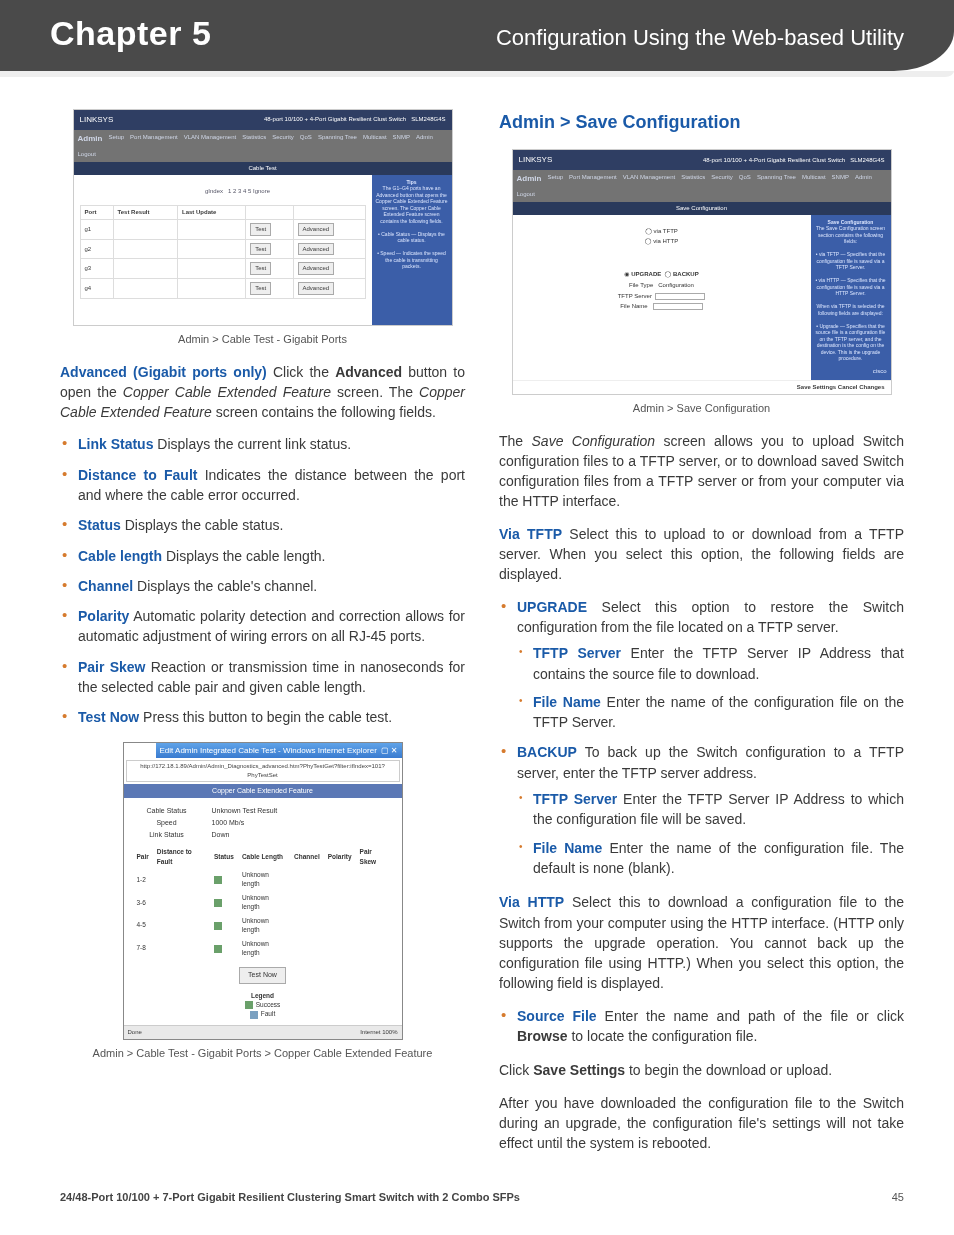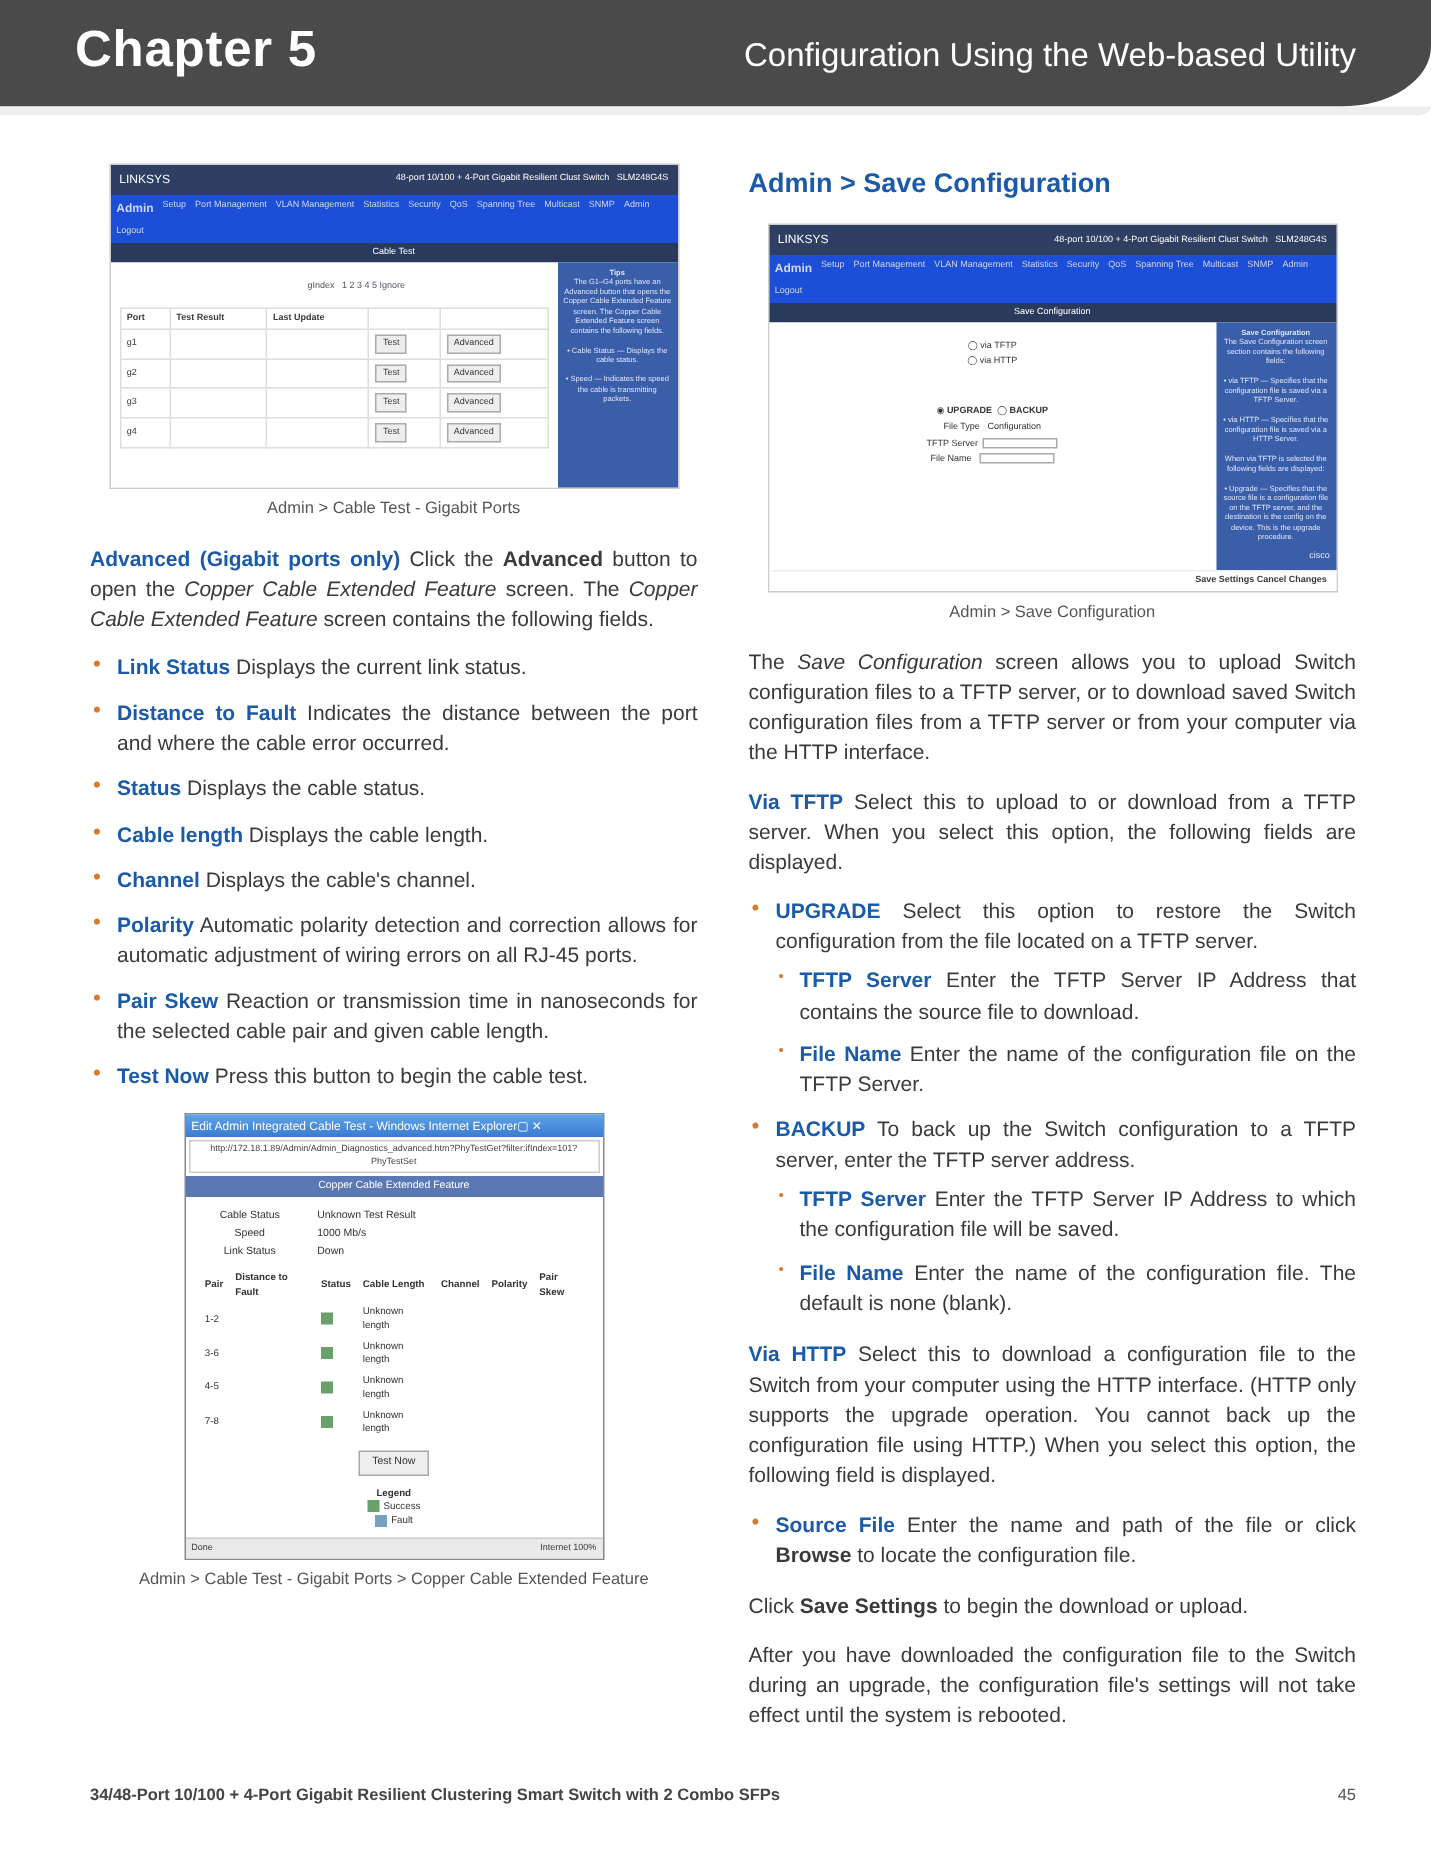--- a/index.html
+++ b/index.html
@@ -54,21 +54,21 @@
   .fig-hdr {
     background:#2f3e63;
     color:#fff;
     font-size:8px;
     padding:4px 6px;
     display:flex;
     justify-content:space-between;
     align-items:center;
   }
   .fig-nav {
-    background:#1d4ed8;
+    background:#737373;
     color:#cfd6e6;
     font-size:6px;
     padding:3px 4px;
     display:flex;
     gap:6px;
     flex-wrap:wrap;
   }
   .fig-body {
     display:flex;
     min-height:150px;
@@ -154,21 +154,22 @@
     margin: 6px auto 4px auto;
     border:1px solid #888;
     font-size:8px;
     background:#fff;
   }
   .dlg-title{
     background:linear-gradient(#5fa3e8,#3a7bd0);
     color:#fff;
     padding:2px 4px;
     display:flex;
-    justify-content:flex-start;
+    justify-content:space-between;
+    margin-left:32px;
   }
   .dlg-url{background:#fff;border:1px solid #ccc;margin:2px;padding:1px 3px;font-size:6px;color:#444;}
   .dlg-bar{background:#5b78b5;color:#fff;text-align:center;font-size:7px;padding:2px;}
   .dlg-body{padding:6px 8px;font-size:7px;color:#333;}
   .dlg-row{display:flex;gap:10px;margin:2px 0;}
   .dlg-row .lbl{width:70px;}
   .dlg-tbl{width:100%;font-size:6.5px;margin-top:4px;}
   .dlg-tbl th,.dlg-tbl td{padding:1px 3px;text-align:left;}
   .swatch{display:inline-block;width:8px;height:8px;background:#6aa06a;vertical-align:middle;margin-right:3px;}
   .swatch.bad{background:#7aa0c0;}
@@ -457,15 +458,15 @@
 
   <p class="body">
     <span>Click </span><b>Save Settings</b><span> to begin the download or upload.</span>
   </p>
 
   <p class="body">After you have downloaded the configuration file to the Switch during an upgrade, the configuration file's settings will not take effect until the system is rebooted.</p>
 
 </div>
 
 <div class="footer">
-  <span class="manual">34/48-Port 10/100 + 4-Port Gigabit Resilient Clustering Smart Switch with 2 Combo SFPs</span>
+  <span class="manual">24/48-Port 10/100 + 7-Port Gigabit Resilient Clustering Smart Switch with 2 Combo SFPs</span>
   <span>45</span>
 </div>
 
 </body></html>

